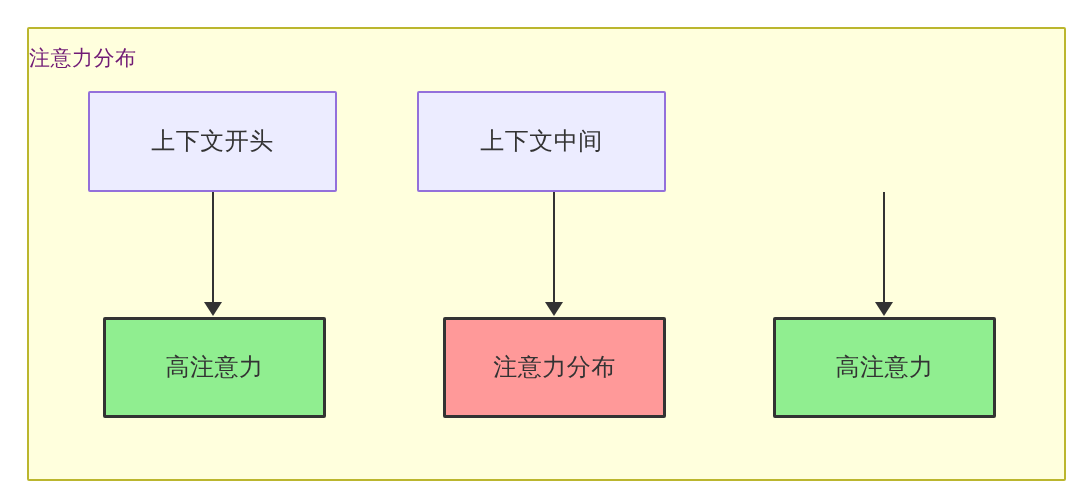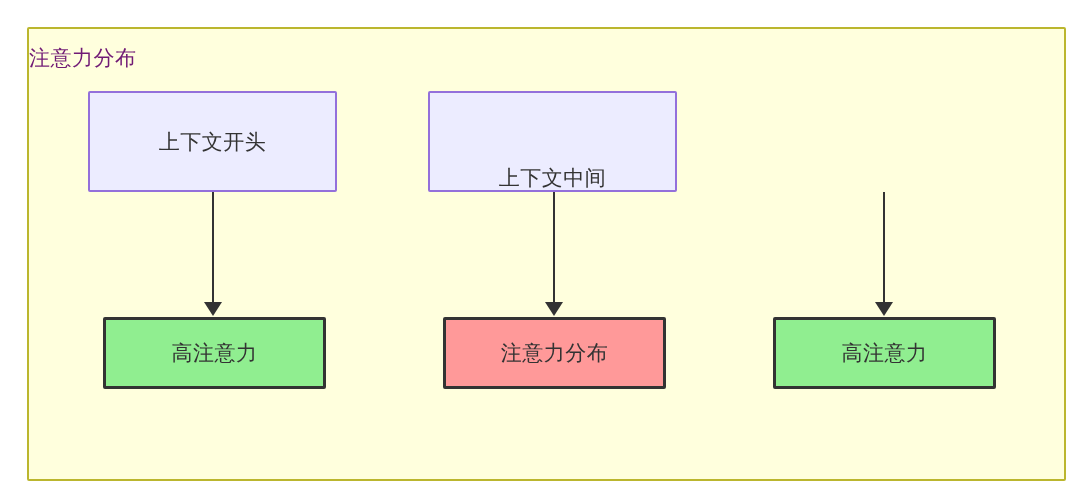--- a/index.html
+++ b/index.html
@@ -46,51 +46,51 @@
     letter-spacing: 0.5px;
   }
 
   
   .node {
     position: absolute;
     box-sizing: border-box;
     display: flex;
     align-items: center;
     justify-content: center;
-    font-size: 21px;
+    font-size: 24px;
     line-height: 1.2;
     color: #333333;
     letter-spacing: 0.5px;
     border-radius: 2px;
   }
 
   .node.context {
     background: #ececff;
     border: 2px solid #9370db;
     width: 249px;
     height: 101px;
   }
 
   .node.attn {
     width: 223px;
-    height: 72px;
+    height: 101px;
     border: 3px solid #333333;
   }
 
   .node.attn.high {
     background: #90ee90;
   }
 
   .node.attn.low {
     background: #ff9999;
   }
 
   
   .col1-top  { left: 88px;  top: 91px; }
-  .col2-top  { left: 428px; top: 91px; align-items: flex-end; }
+  .col2-top  { left: 417px; top: 91px; }
   .col3-top  { left: 758px; top: 91px; }
 
   .col1-bot  { left: 103px; top: 317px; }
   .col2-bot  { left: 443px; top: 317px; }
   .col3-bot  { left: 773px; top: 317px; }
 
   
   .edge {
     position: absolute;
     top: 192px;

